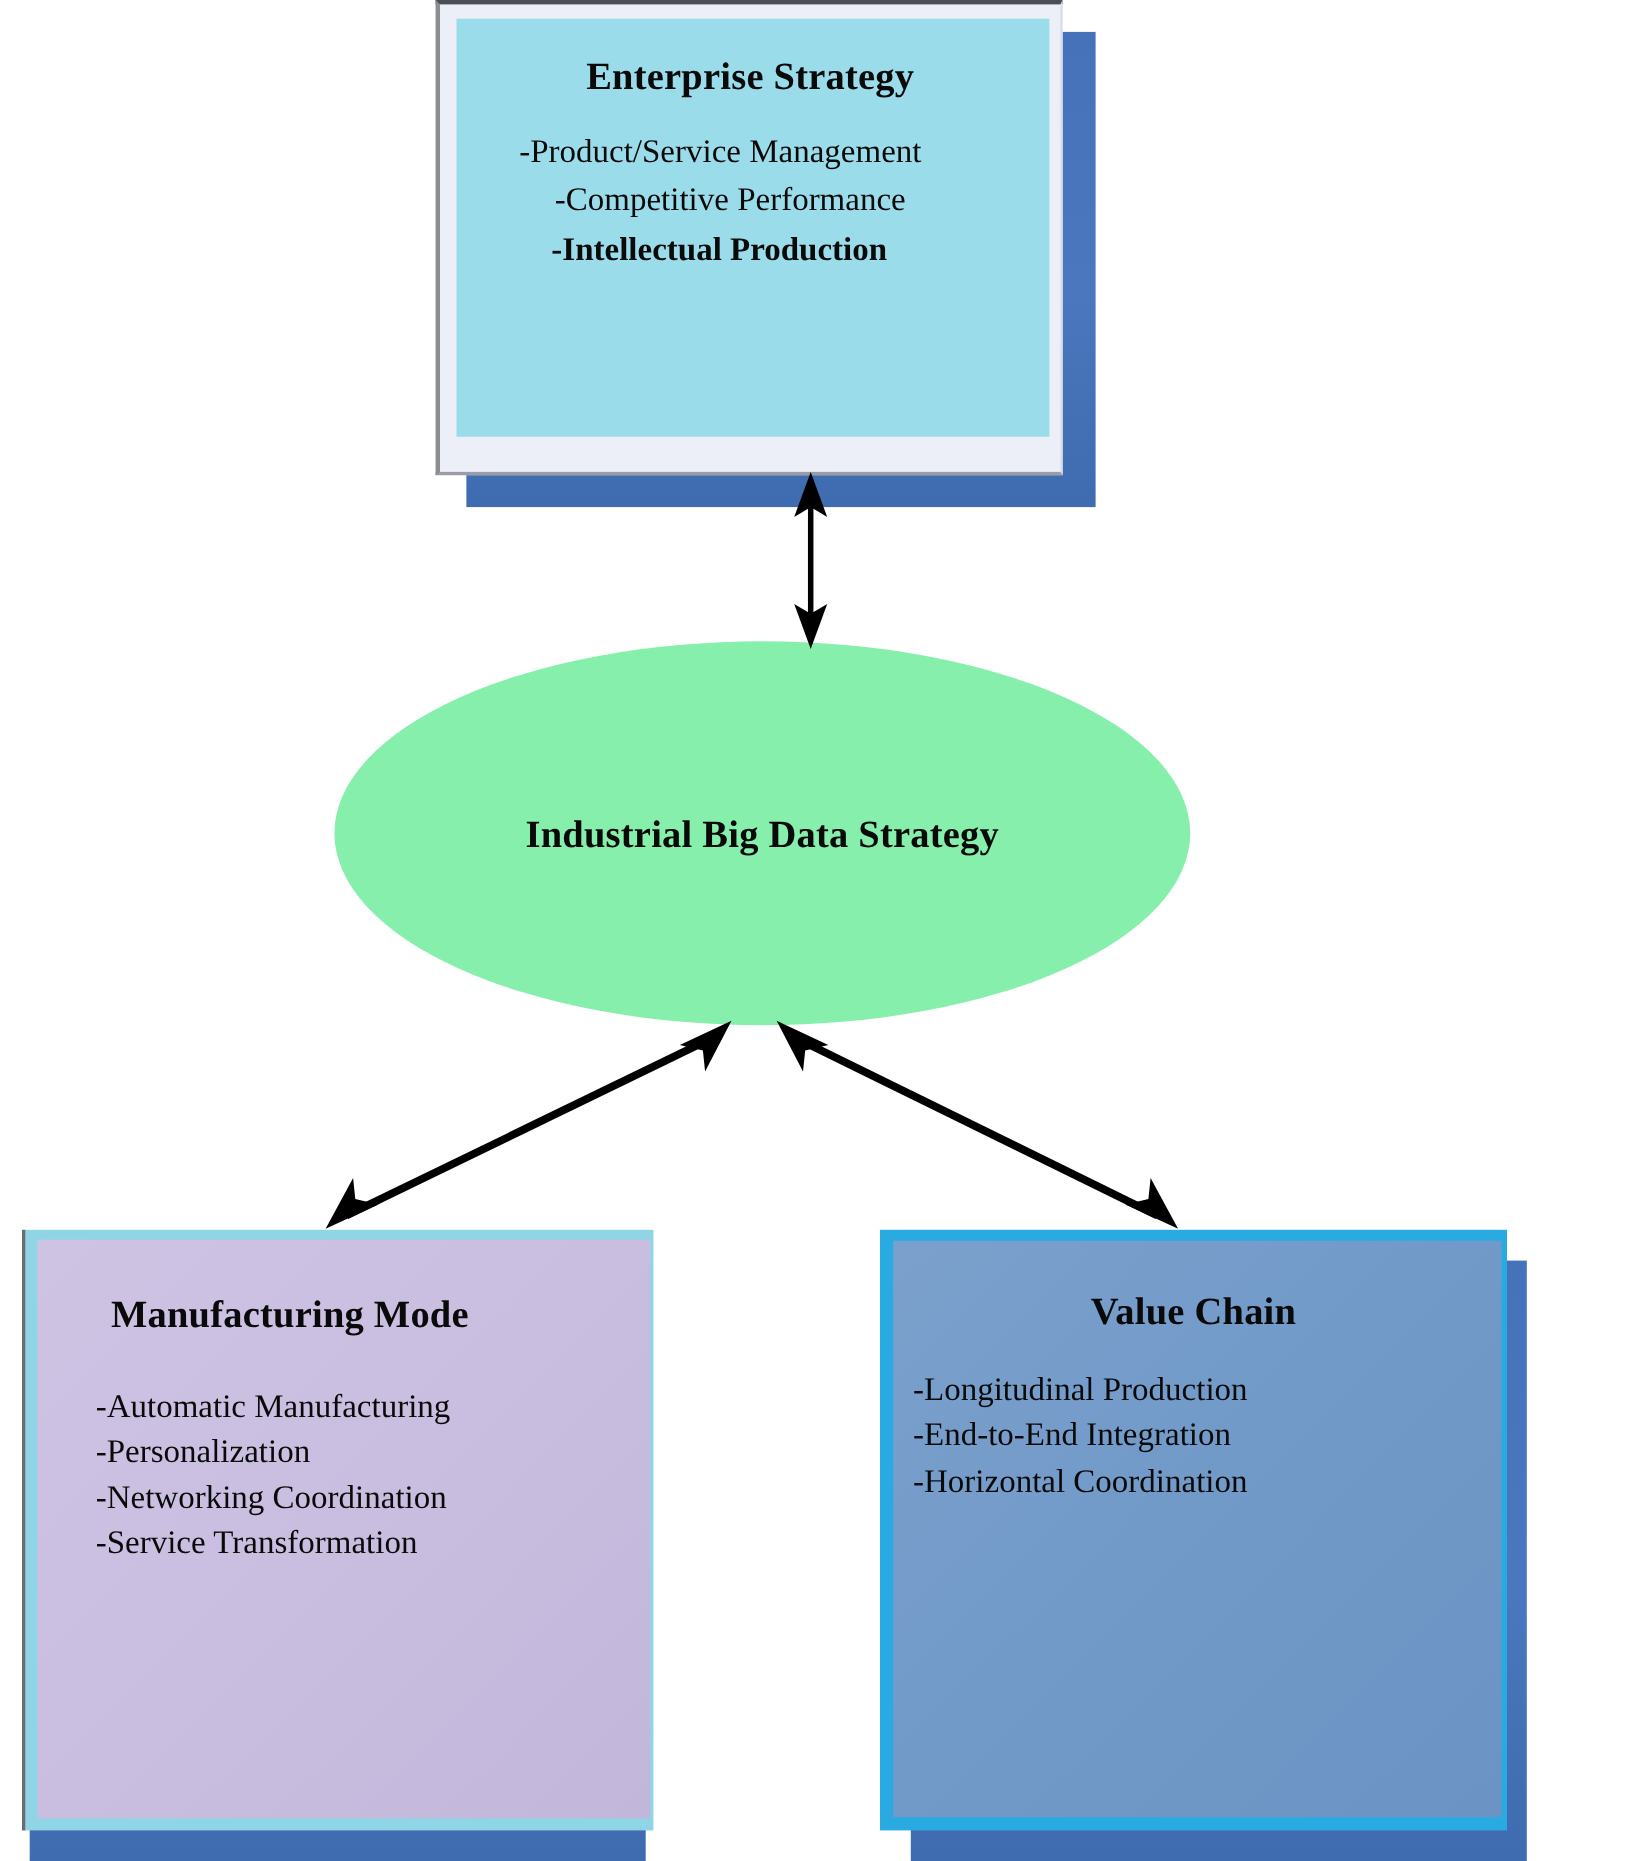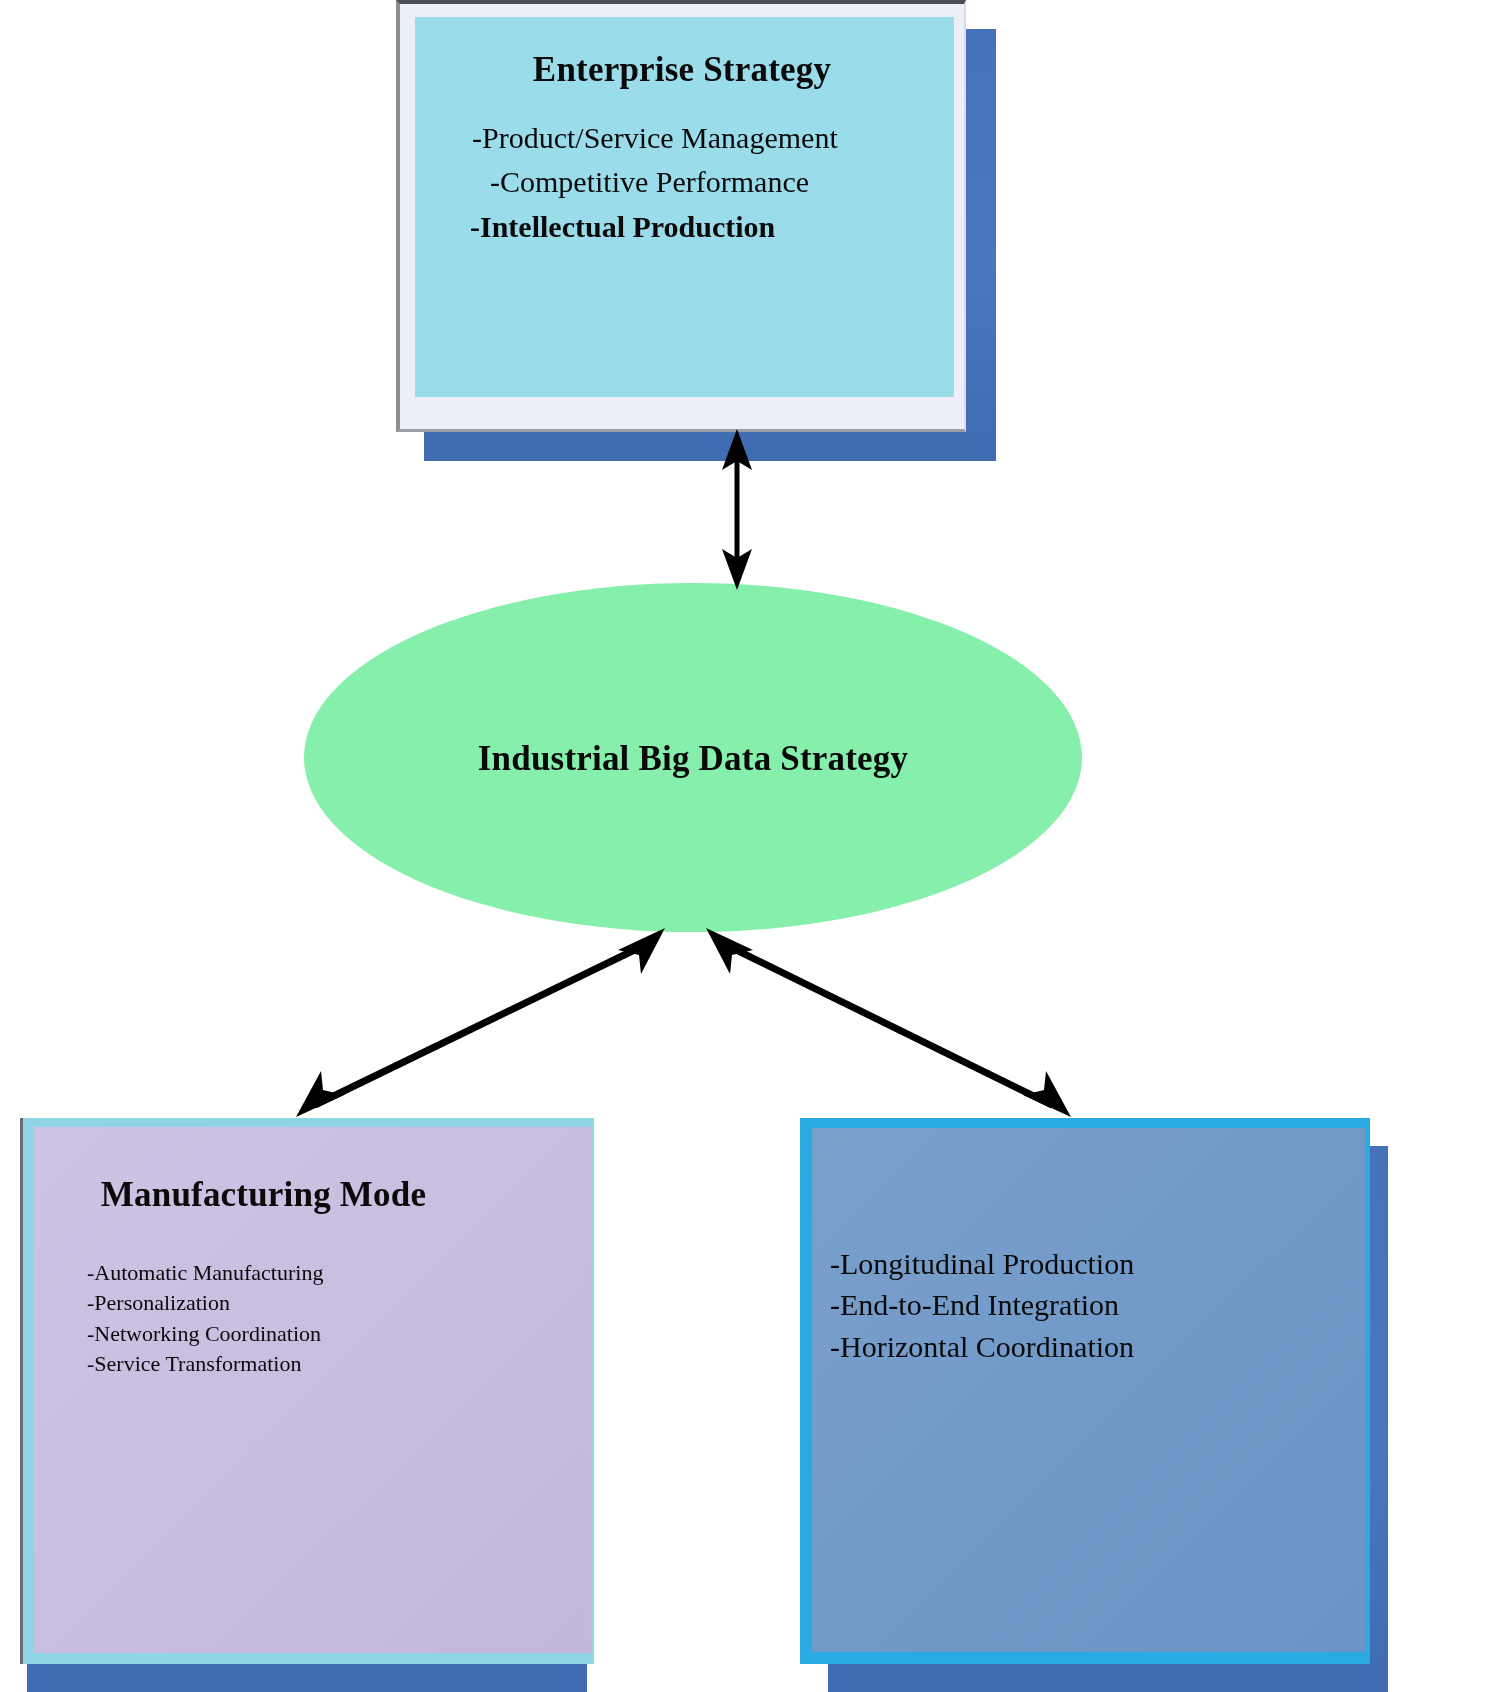--- a/index.html
+++ b/index.html
@@ -68,20 +68,21 @@
     right: 0;
     top: 46px;
     font-size: 35px;
   }
   #enterprise-box .node-list {
     position: absolute;
     left: 62px;
     top: 112px;
     font-size: 30px;
     line-height: 1.48;
+    text-align: center;
   }
   #enterprise-box .node-list .li:nth-child(1) { padding-left: 10px; }
   #enterprise-box .node-list .li:nth-child(2) { padding-left: 0px; margin-left: 28px; }
   #enterprise-box .node-list .li:nth-child(3) { padding-left: 8px; font-weight: bold; }
 
   
   #ellipse {
     position: absolute;
     left: 304px;
     top: 583px;
@@ -130,21 +131,21 @@
     position: absolute;
     left: 0;
     right: 90px;
     top: 57px;
     font-size: 35px;
   }
   #manufacturing-box .node-list {
     position: absolute;
     left: 64px;
     top: 140px;
-    font-size: 22px;
+    font-size: 30px;
     line-height: 1.38;
   }
 
   
   #valuechain-shadow {
     position: absolute;
     left: 828px;
     top: 1146px;
     width: 560px;
     height: 546px;
@@ -220,20 +221,21 @@
       <div class="li">-Automatic Manufacturing</div>
       <div class="li">-Personalization</div>
       <div class="li">-Networking Coordination</div>
       <div class="li">-Service Transformation</div>
     </div>
   </div>
 
   <div id="valuechain-shadow"></div>
   <div id="valuechain-box">
     <div id="valuechain-inner"></div>
+    <div class="node-title">Value Chain</div>
     <div class="node-list">
       <div class="li">-Longitudinal Production</div>
       <div class="li">-End-to-End Integration</div>
       <div class="li">-Horizontal Coordination</div>
     </div>
   </div>
 
   <svg id="connectors" viewBox="0 0 1499 1692">
 
     <g>

